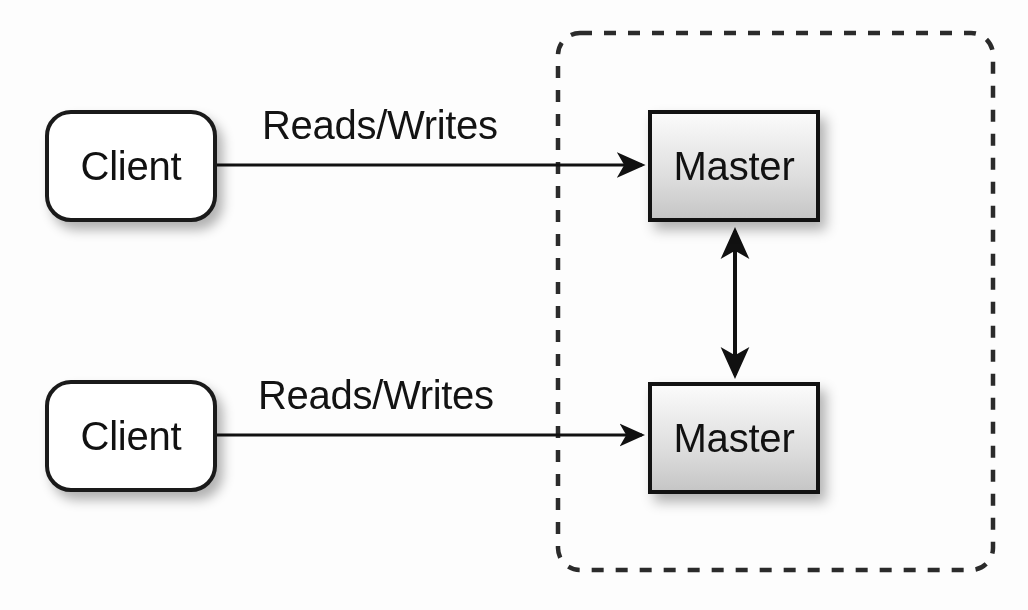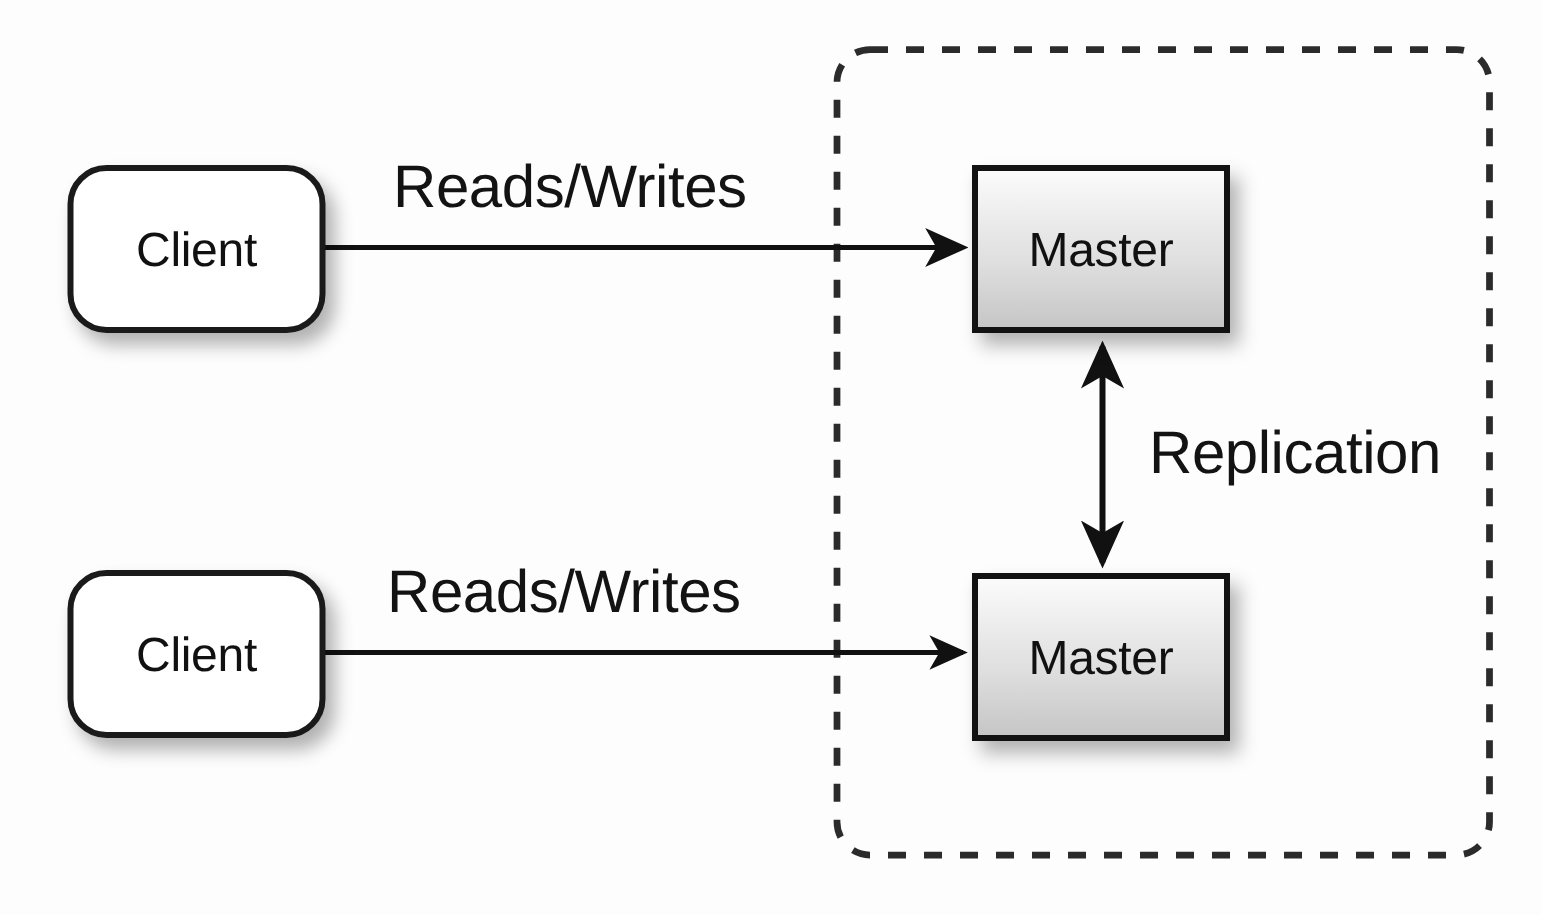--- a/index.html
+++ b/index.html
@@ -21,21 +21,21 @@
     top: 0;
     width: 1028px;
     height: 610px;
   }
   .node-label {
     position: absolute;
     display: flex;
     align-items: center;
     justify-content: center;
     font-family: "Liberation Sans", sans-serif;
-    font-size: 32px;
+    font-size: 40px;
     color: #111111;
     letter-spacing: -0.2px;
     white-space: nowrap;
     pointer-events: none;
   }
   .edge-label {
     position: absolute;
     font-family: Liberation Sans, sans-serif;
     font-size: 40px;
     color: #131313;
@@ -96,15 +96,14 @@
   <div class="master-box" style="left:648px; top:110px; width:172px; height:112px;"></div>
   <div class="node-label" style="left:648px; top:110px; width:172px; height:112px;">Master</div>
 
   <div class="master-box" style="left:648px; top:382px; width:172px; height:112px;"></div>
   <div class="node-label" style="left:648px; top:382px; width:172px; height:112px;">Master</div>
 
   <div class="edge-label" style="left:262px; top:103px;">Reads/Writes</div>
 
   <div class="edge-label" style="left:258px; top:373px;">Reads/Writes</div>
 
-  <div class="edge-label" style="left:766px; top:280px;">Replication</div>
 
 </div>
 
 </body></html>

